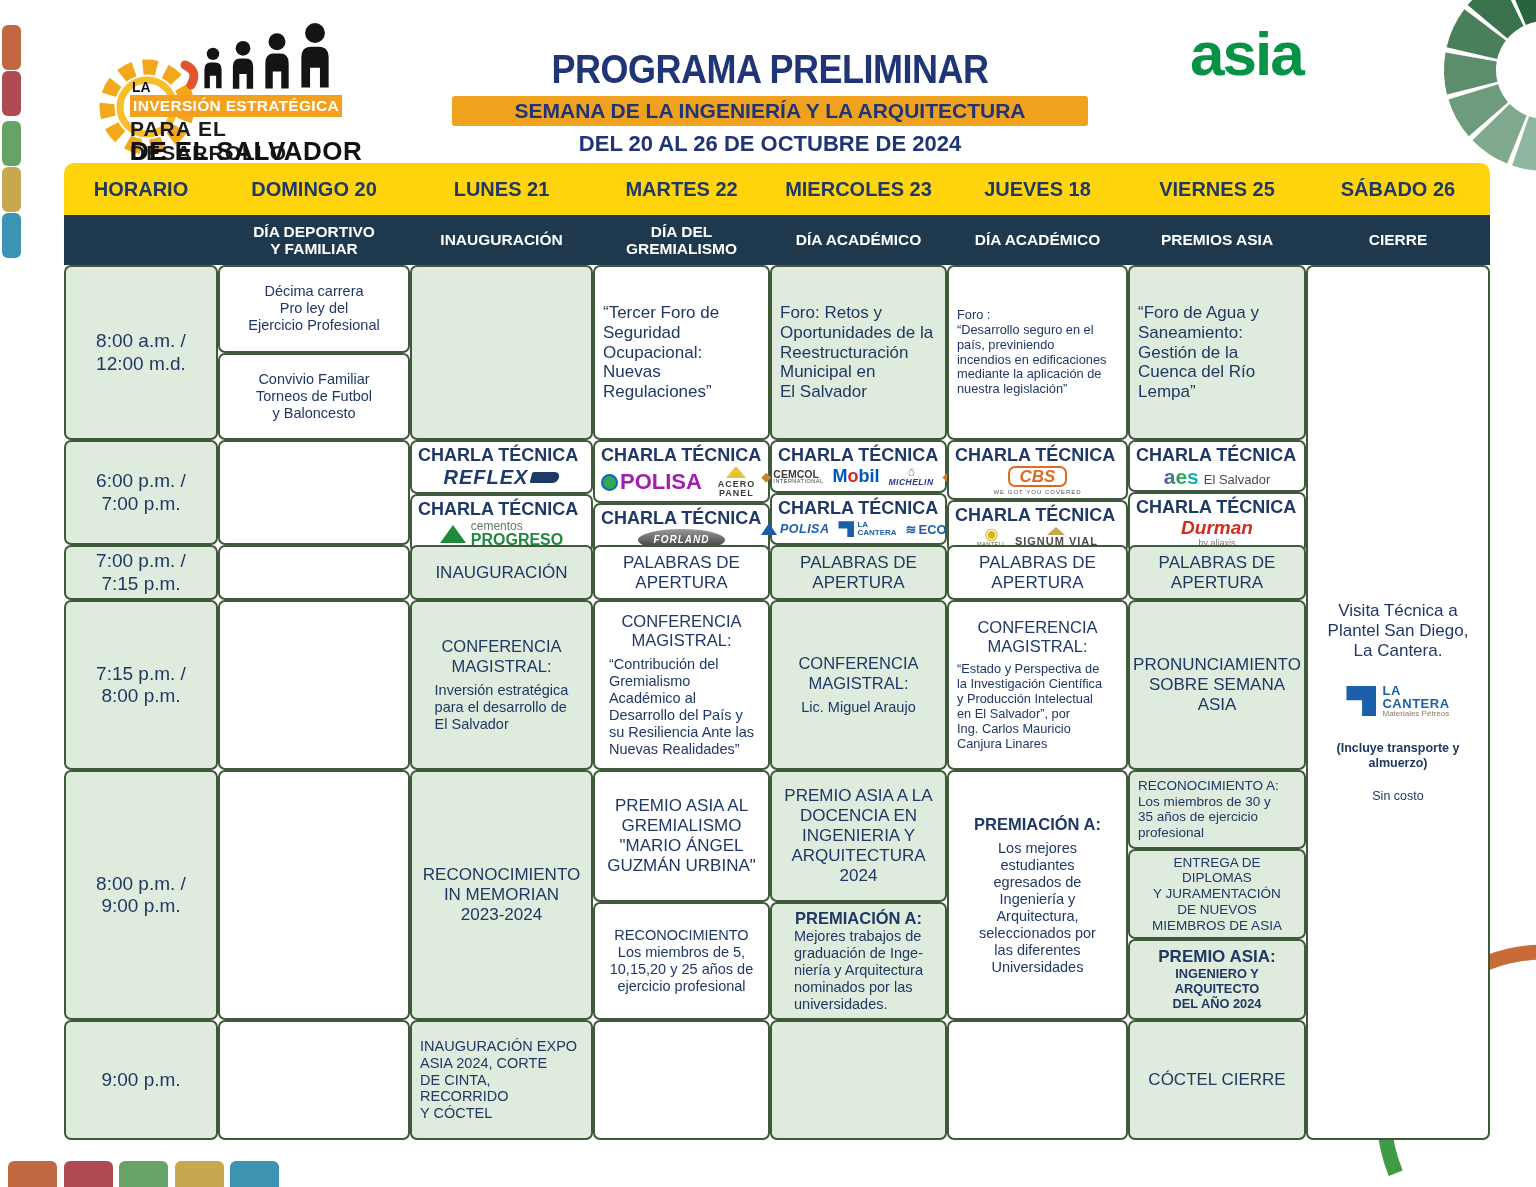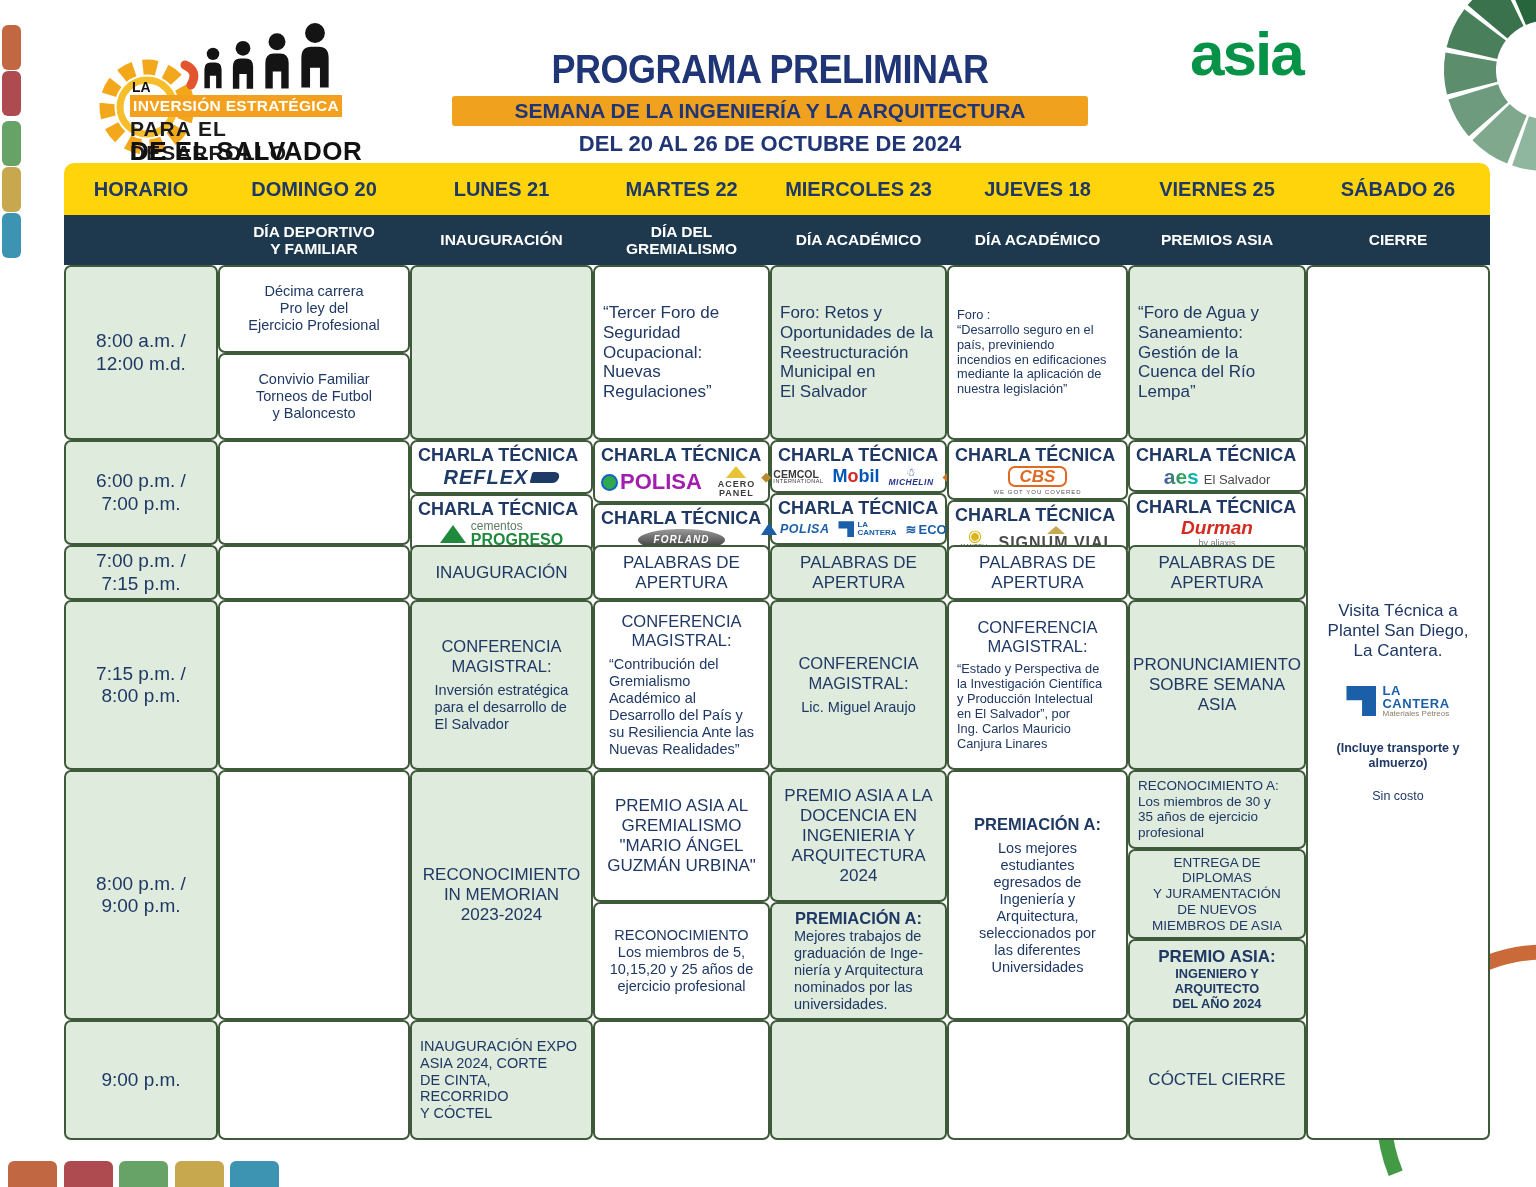--- a/index.html
+++ b/index.html
@@ -111,21 +111,21 @@
   .cant-t{display:flex;flex-direction:column;text-align:left;line-height:1;}
   .cant-1{font-size:8px;font-weight:800;color:#1b5fa8;}
   .cant-2{font-size:8px;font-weight:800;color:#1b5fa8;}
   .lg-econ{display:flex;align-items:center;gap:2px;font-weight:800;font-size:13px;color:#1b5fa8;}
   .econ-ch{color:#1b5fa8;font-size:13px;}
   .lg-mantell{display:flex;flex-direction:column;align-items:center;line-height:1;}
   .mant-sp{color:#D9B517;font-size:16px;}
   .mant-t{font-size:5.5px;color:#555;letter-spacing:.5px;}
   .lg-signum{display:flex;flex-direction:column;align-items:center;line-height:1;}
   .sig-roof{width:0;height:0;border-left:9px solid transparent;border-right:9px solid transparent;border-bottom:8px solid #C8A94F;}
-  .sig-t{font-size:16px;font-weight:800;color:#4a4a4a;letter-spacing:1px;margin-top:1px;}
+  .sig-t{font-size:11px;font-weight:800;color:#4a4a4a;letter-spacing:1px;margin-top:1px;}
   .lg-durman{display:flex;flex-direction:column;align-items:center;line-height:1;}
   .dur-t{color:#D42B1E;font-weight:800;font-style:italic;font-size:19px;}
   .dur-s{font-size:9px;color:#777;margin-top:2px;}
 
   
   .satcell{justify-content:center;gap:19px;}
   .sat-logo{display:flex;align-items:center;gap:6px;margin:4px 0;}
   .sat-sq{width:30px;height:30px;background:#1b5fa8;clip-path:polygon(0 0,100% 0,100% 100%,52% 100%,52% 48%,0 48%);}
   .sat-tx{display:flex;flex-direction:column;text-align:left;line-height:1;}
   .sat-1{font-size:13px;font-weight:800;color:#1b5fa8;letter-spacing:.5px;}

